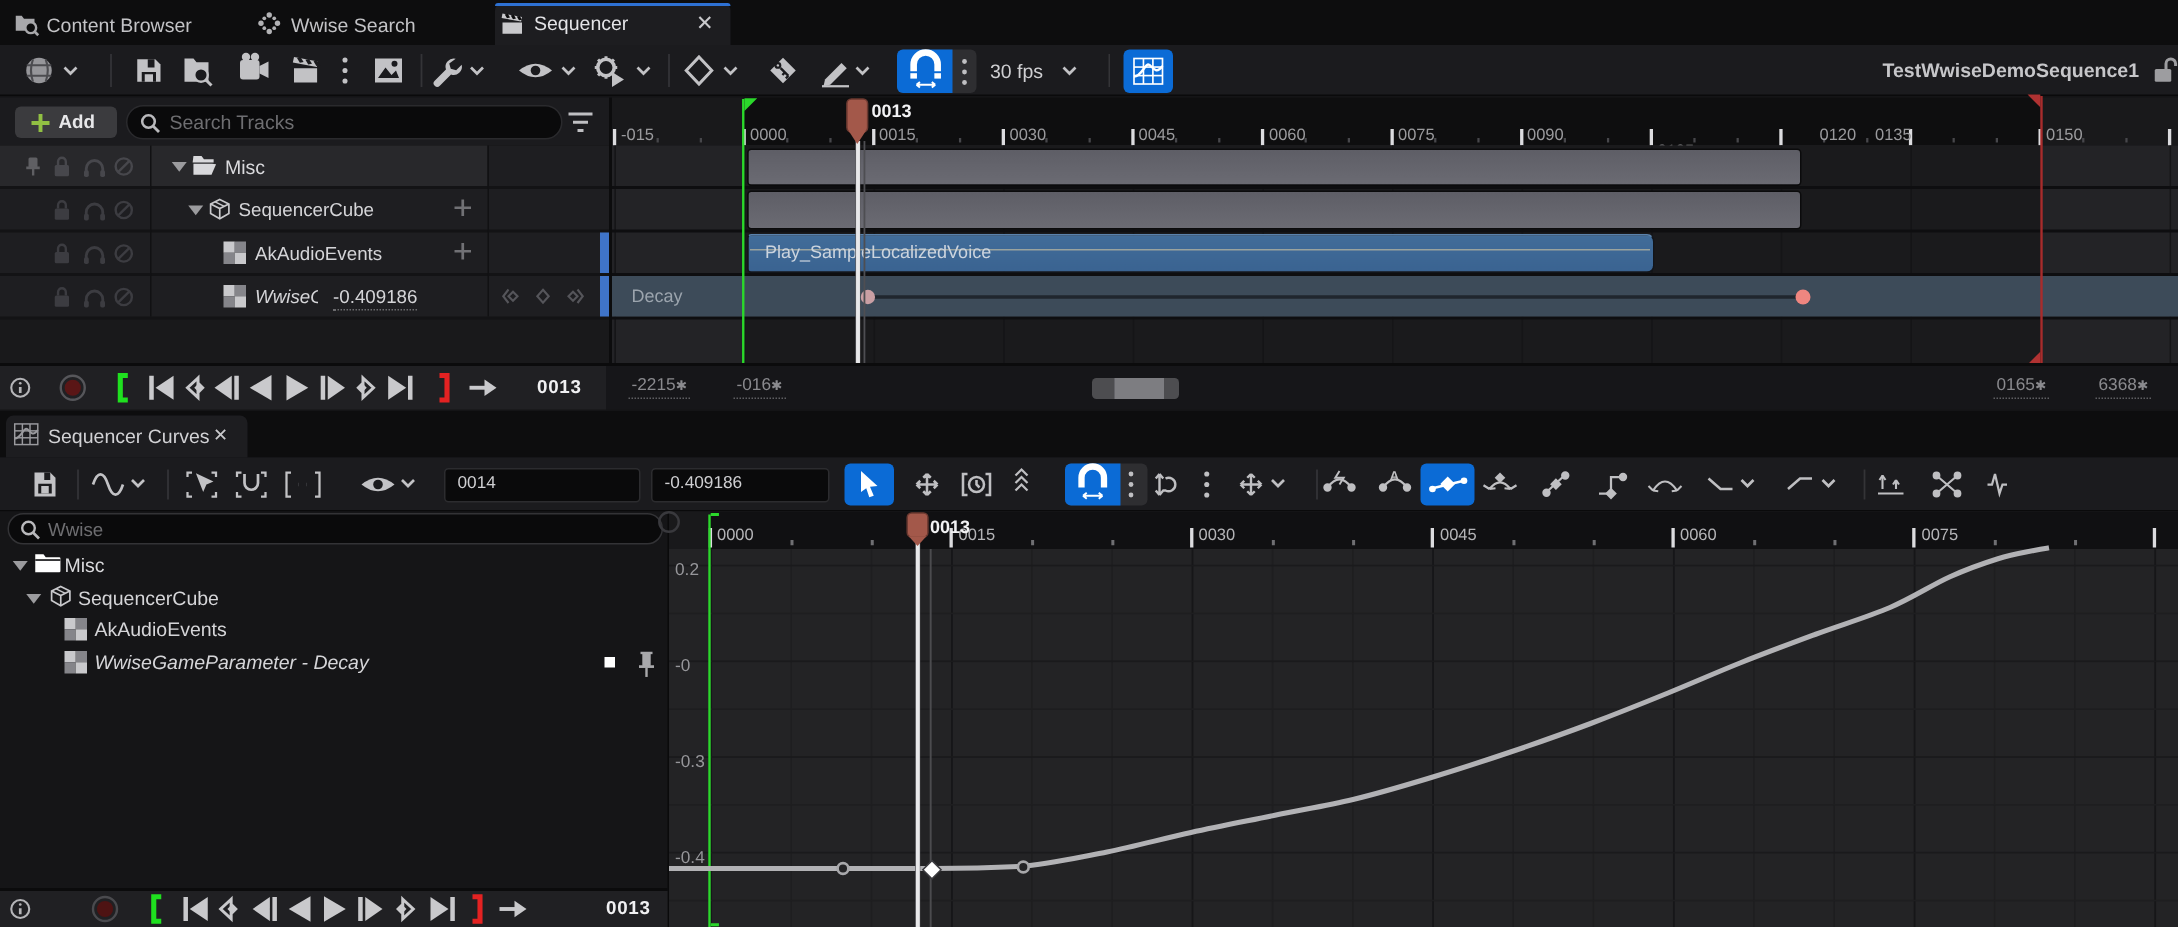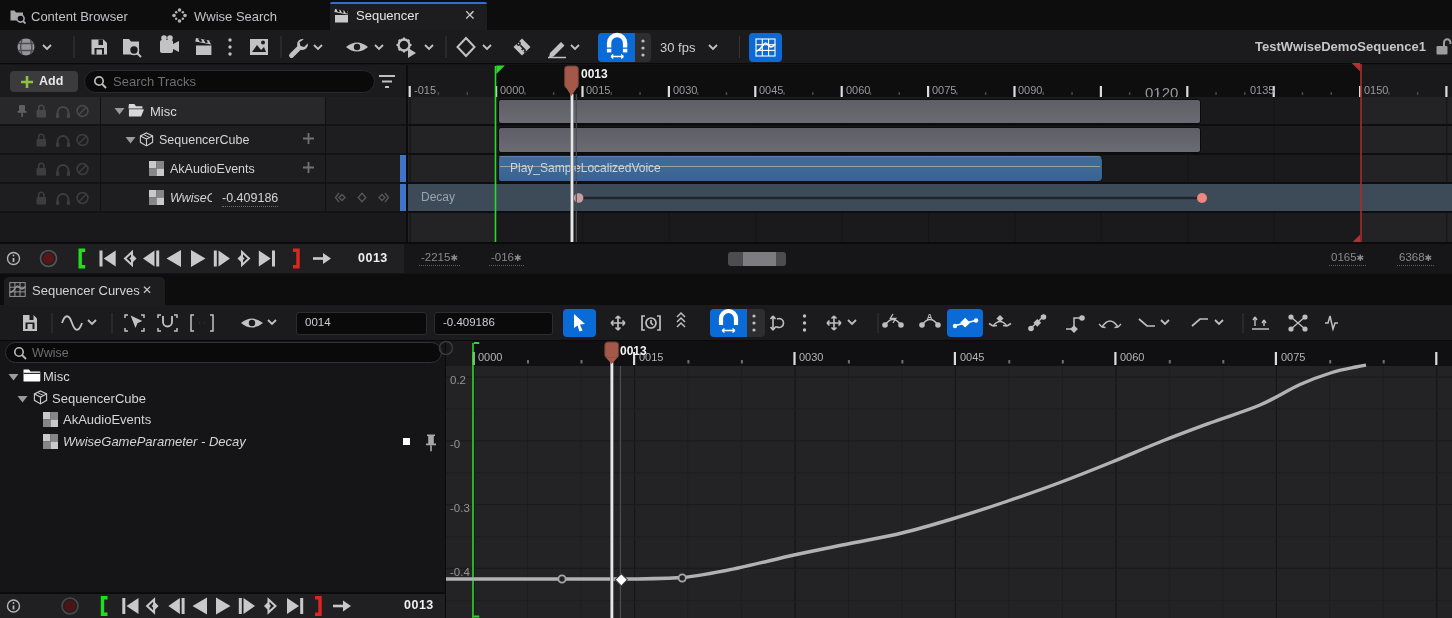--- a/index.html
+++ b/index.html
@@ -202,21 +202,21 @@
 </svg>
 <div class="txt" style="left:414px;top:84px;font-size:11px;color:#9a9a9d">-015</div>
 <div class="txt" style="left:500px;top:84px;font-size:11px;color:#9a9a9d">0000</div>
 <div class="txt" style="left:586px;top:84px;font-size:11px;color:#9a9a9d">0015</div>
 <div class="txt" style="left:673px;top:84px;font-size:11px;color:#9a9a9d">0030</div>
 <div class="txt" style="left:759px;top:84px;font-size:11px;color:#9a9a9d">0045</div>
 <div class="txt" style="left:846px;top:84px;font-size:11px;color:#9a9a9d">0060</div>
 <div class="txt" style="left:932px;top:84px;font-size:11px;color:#9a9a9d">0075</div>
 <div class="txt" style="left:1018px;top:84px;font-size:11px;color:#9a9a9d">0090</div>
 <div class="txt" style="left:1105px;top:95px;font-size:11px;color:#9a9a9d">0105</div>
-<div class="txt" style="left:1145px;top:84px;font-size:15px;color:#9a9a9d">0120</div>
+<div class="txt" style="left:1213px;top:84px;font-size:11px;color:#9a9a9d">0120</div>
 <div class="txt" style="left:1250px;top:84px;font-size:11px;color:#9a9a9d">0135</div>
 <div class="txt" style="left:1364px;top:84px;font-size:11px;color:#9a9a9d">0150</div>
 <div class="abs" style="left:0;top:97px;width:408px;height:147px;background:#131315"></div>
 <div class="abs" style="left:0;top:97px;width:325px;height:27px;background:#28282b"></div>
     <div class="abs" style="left:325px;top:97px;width:81px;height:27px;background:#1e1e21"></div>
 <div class="abs" style="left:0;top:126px;width:406px;height:27px;background:#1e1e21"></div>
 <div class="abs" style="left:0;top:155px;width:406px;height:27px;background:#1e1e21"></div>
 <div class="abs" style="left:0;top:184px;width:406px;height:27px;background:#1e1e21"></div>
 <div class="abs" style="left:0;top:213px;width:406px;height:29px;background:#19191b"></div>
 <div class="abs" style="left:100px;top:97px;width:1px;height:114px;background:#111113"></div>

